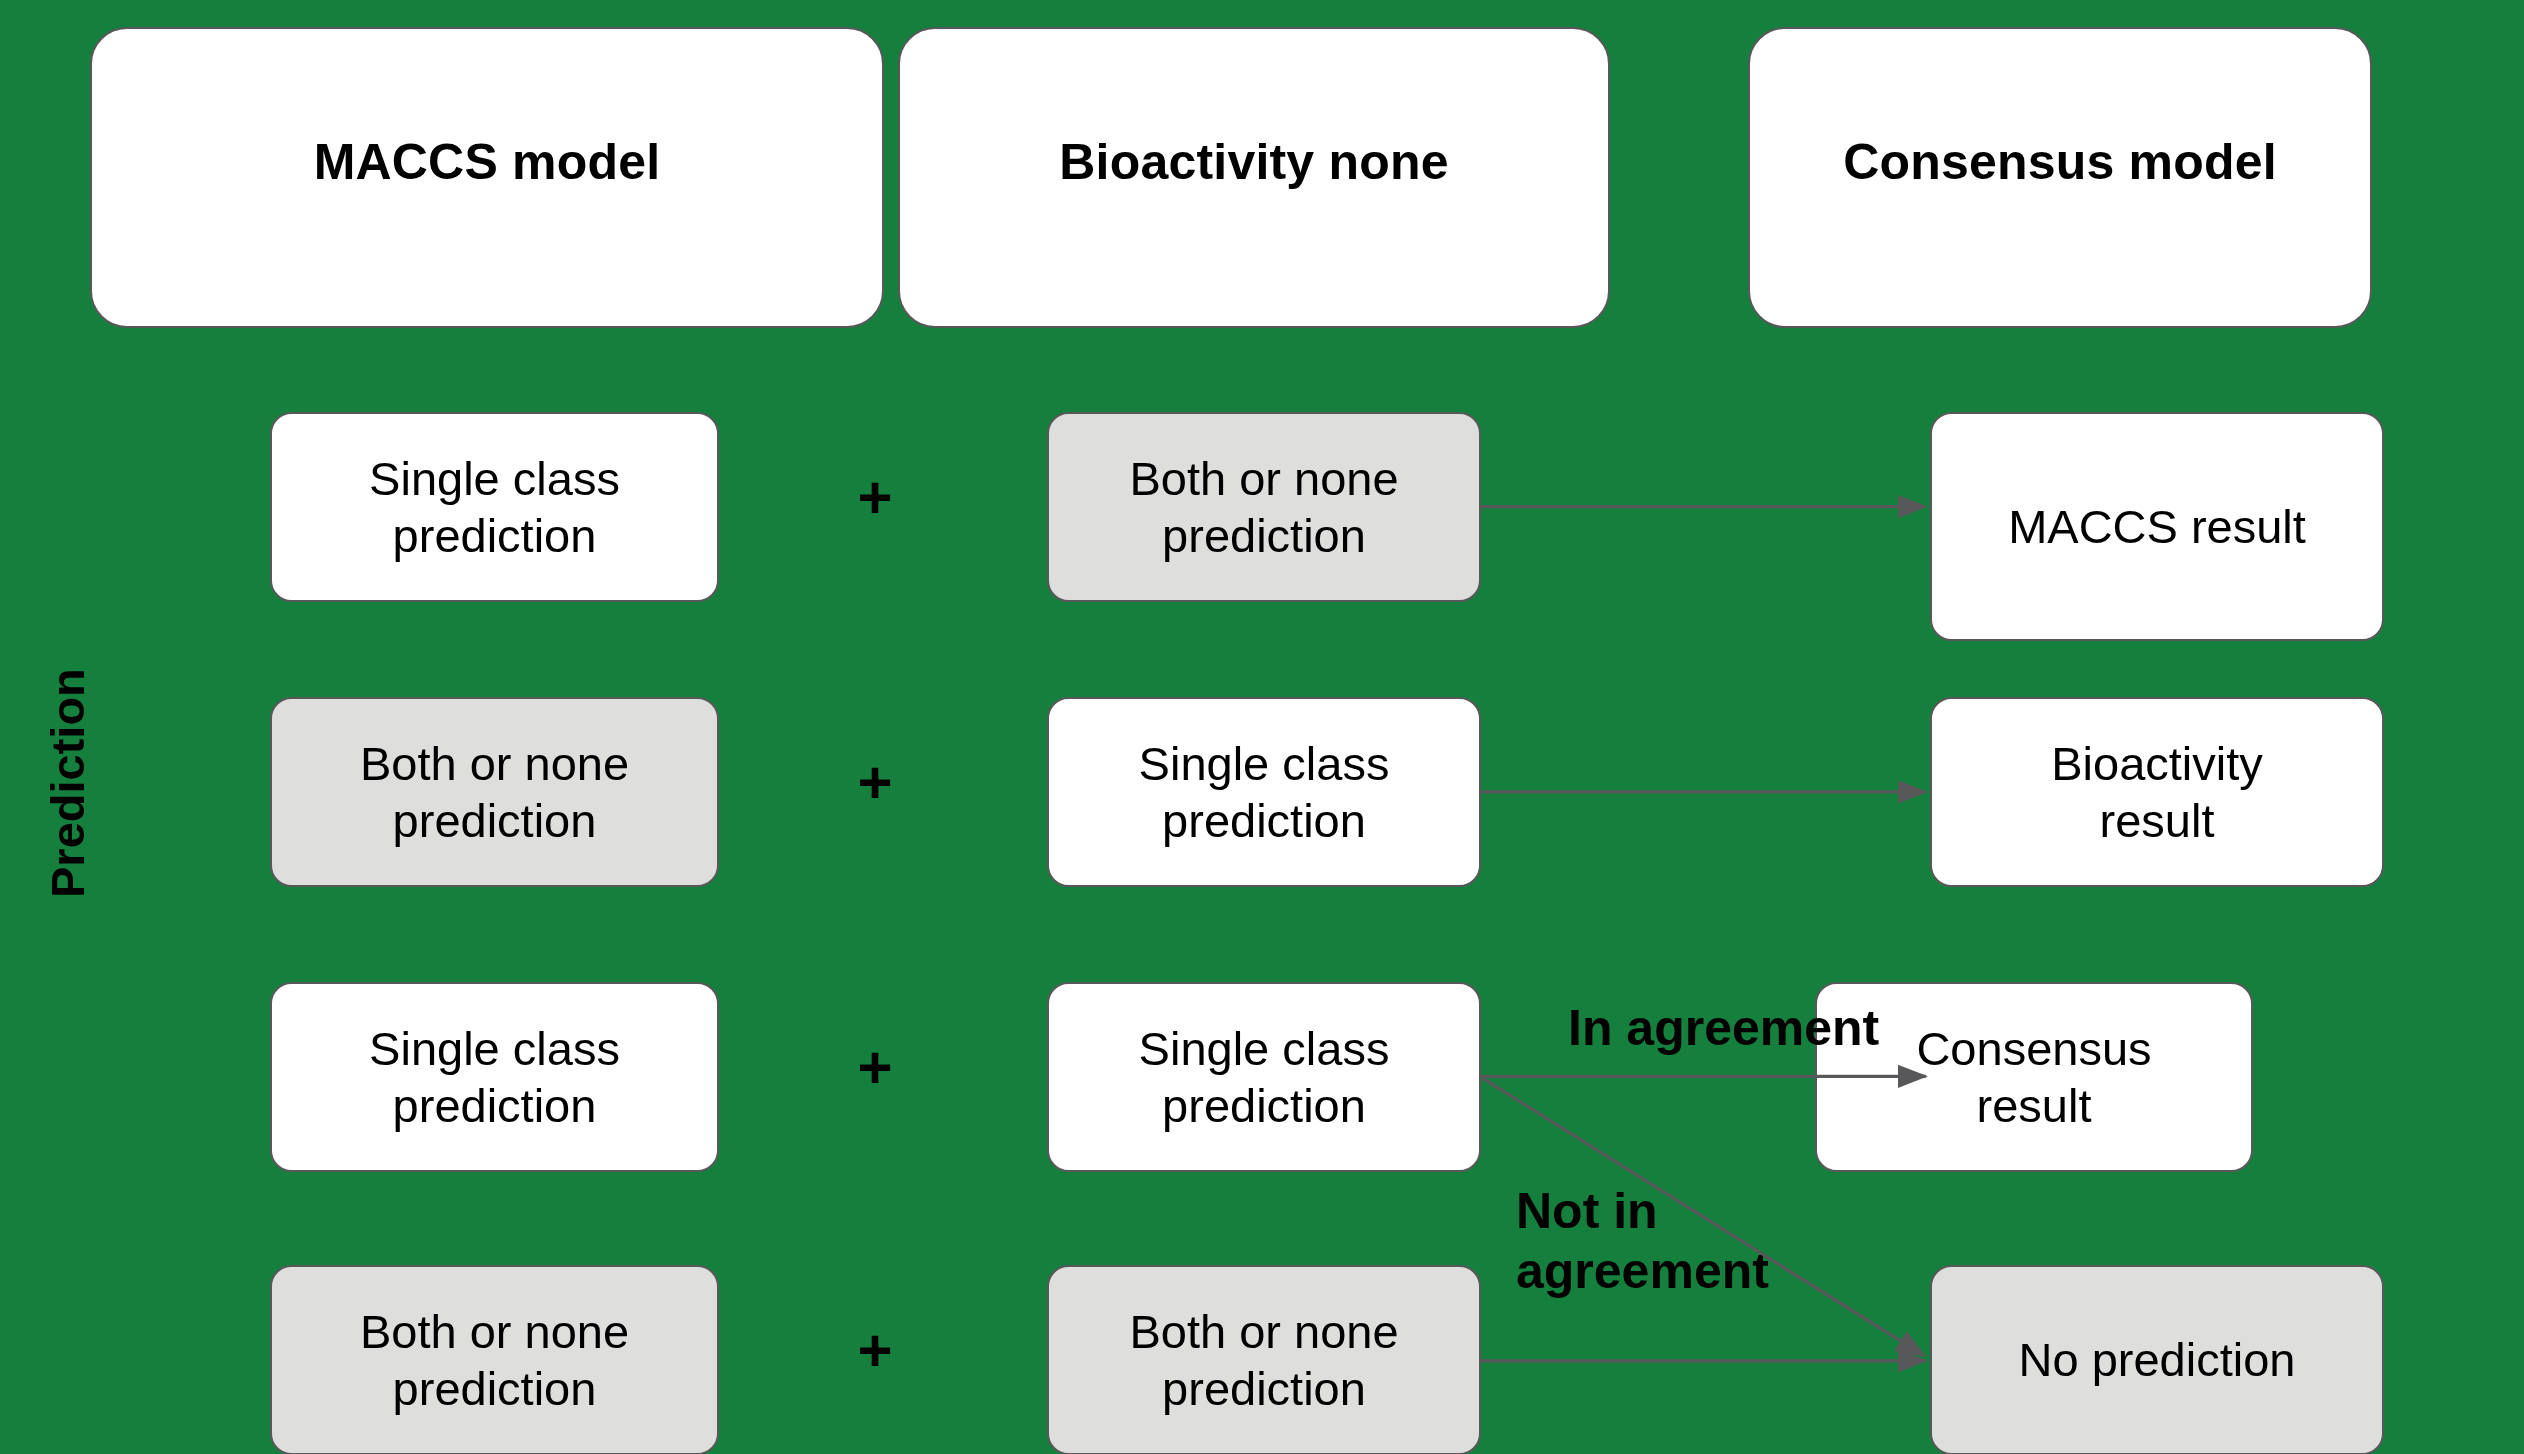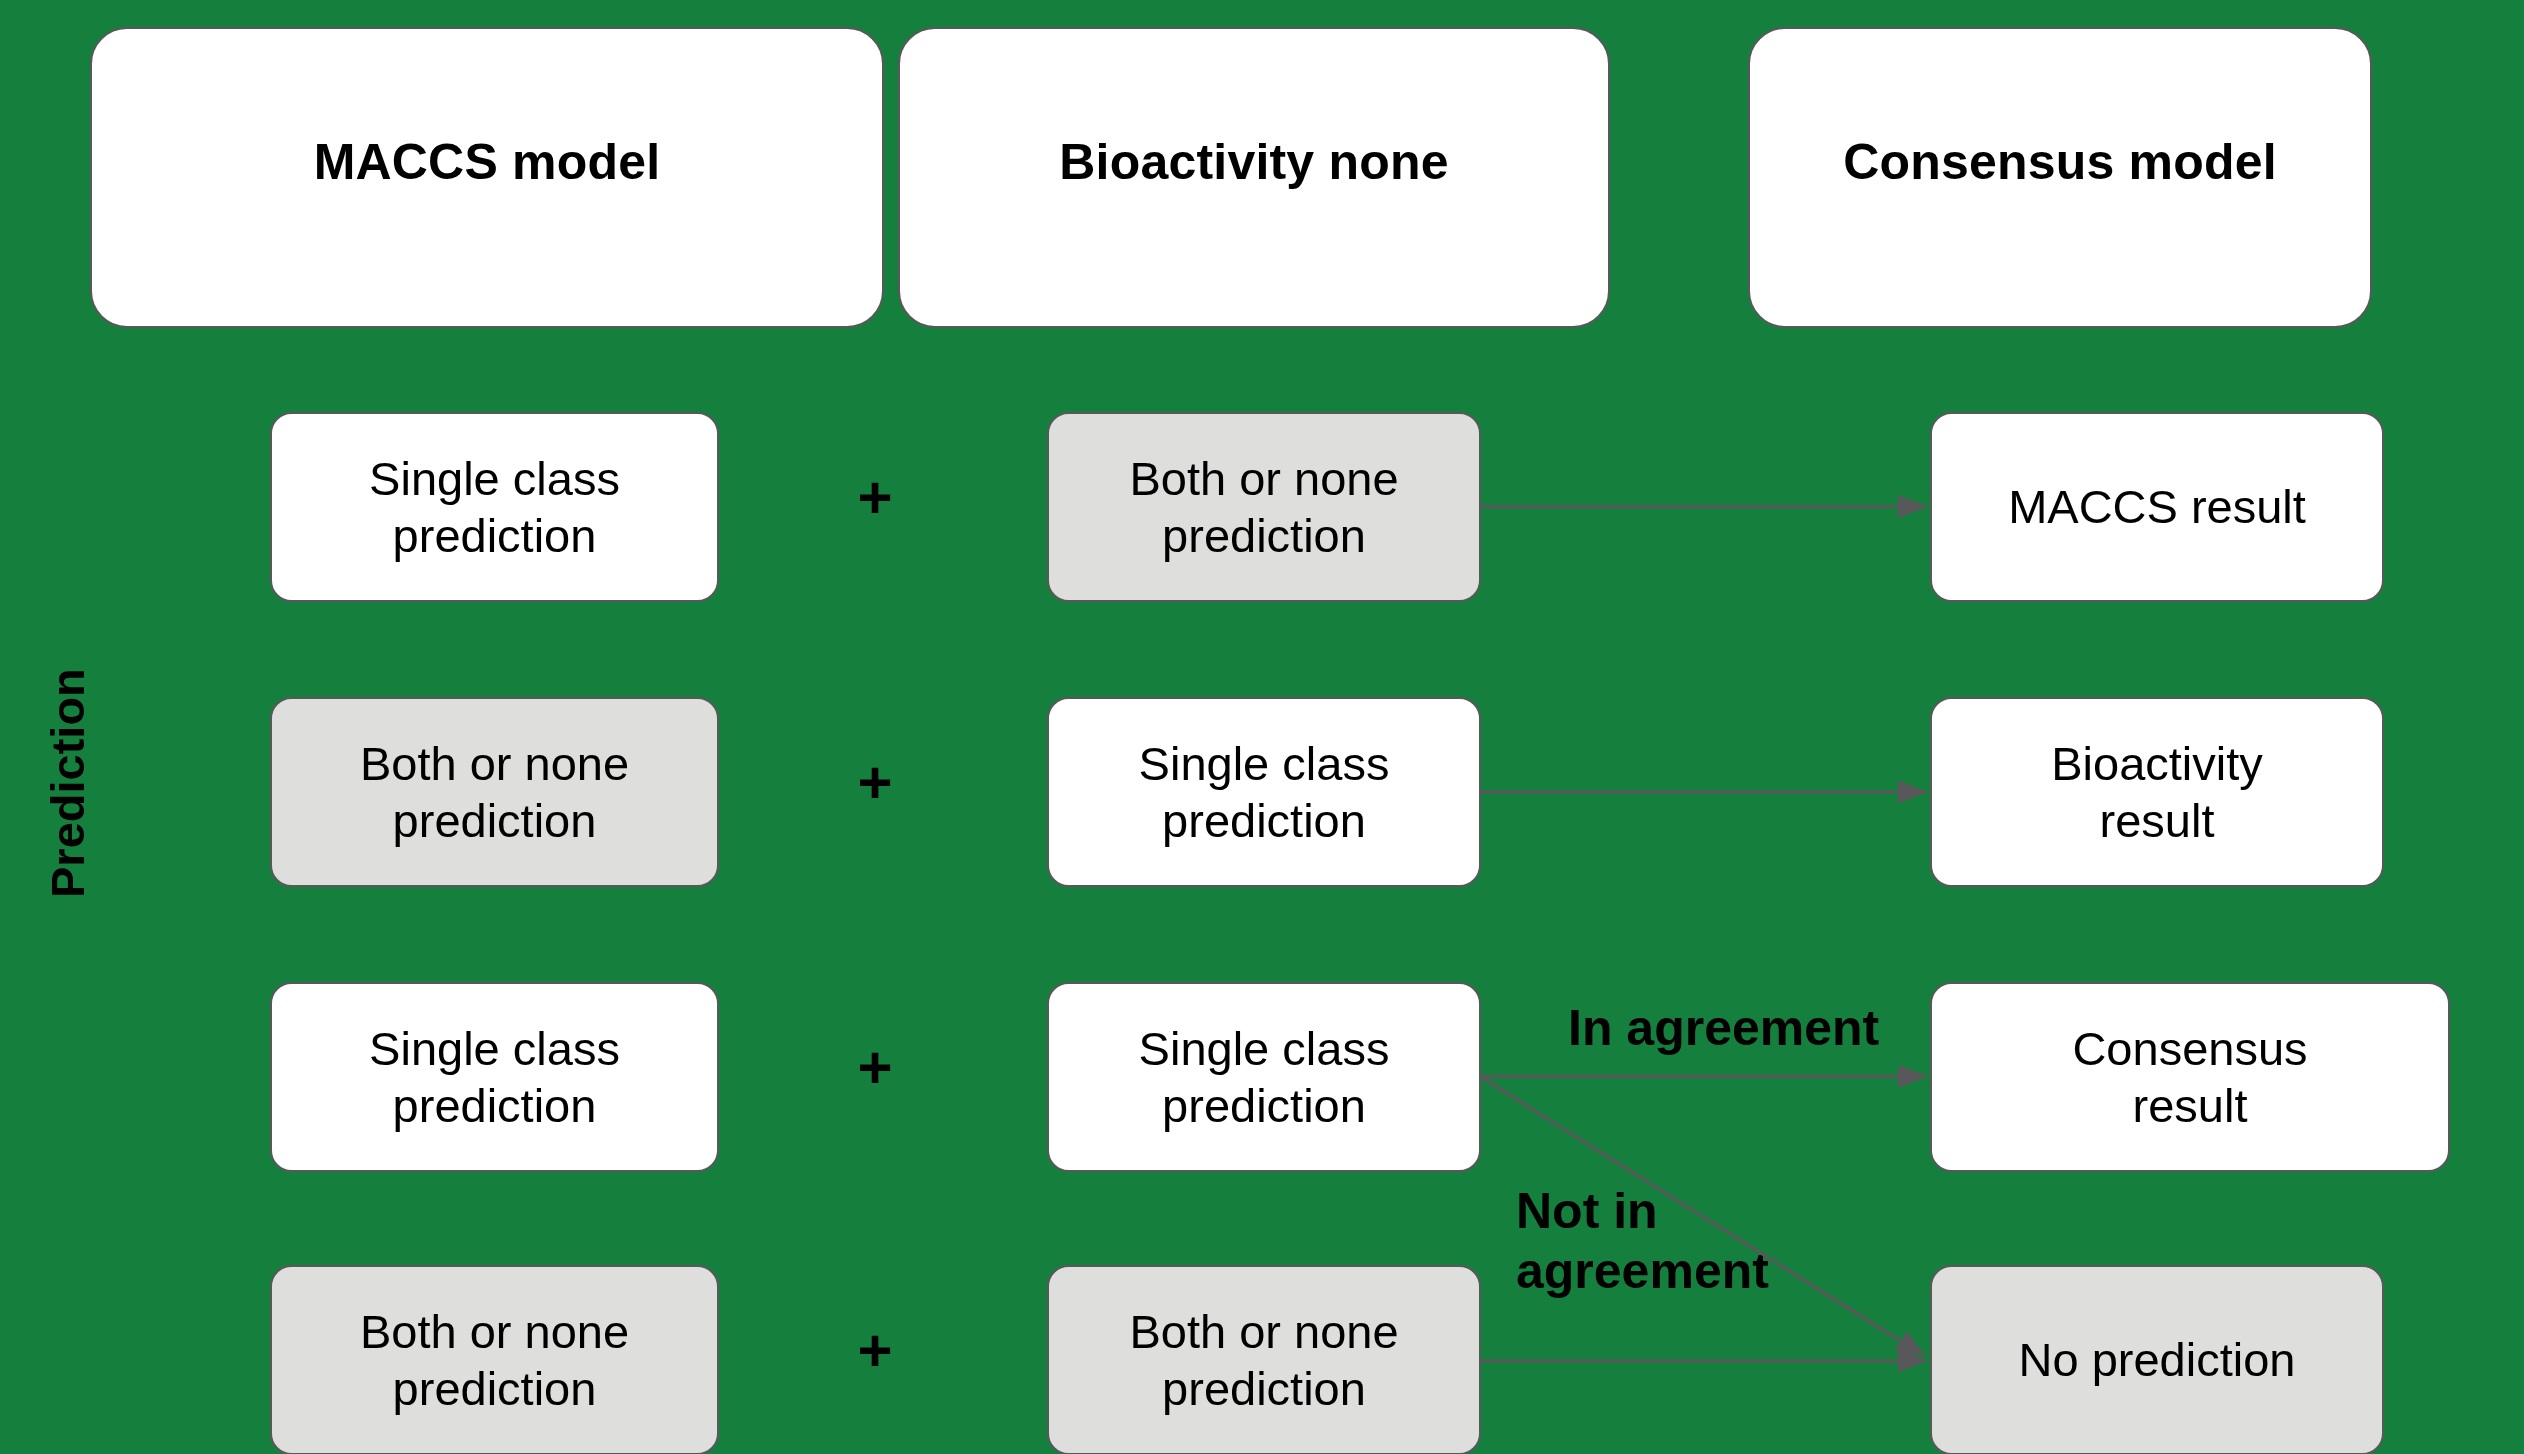--- a/index.html
+++ b/index.html
@@ -126,21 +126,21 @@
 
   <div class="node white" style="left:270px; top:412px; width:449px; height:190px;">
     <span class="node-label">Single class
 prediction</span>
   </div>
   <div class="plus" style="left:850px; top:468px;">+</div>
   <div class="node gray" style="left:1047px; top:412px; width:434px; height:190px;">
     <span class="node-label">Both or none
 prediction</span>
   </div>
-  <div class="node white" style="left:1930px; top:412px; width:454px; height:190px;">
+  <div class="node white" style="left:1930px; top:412px; width:454px; height:229px;">
     <span class="node-label">MACCS result</span>
   </div>
 
   <div class="node gray" style="left:270px; top:697px; width:449px; height:190px;">
     <span class="node-label">Both or none
 prediction</span>
   </div>
   <div class="plus" style="left:850px; top:753px;">+</div>
   <div class="node white" style="left:1047px; top:697px; width:434px; height:190px;">
     <span class="node-label">Single class
@@ -153,21 +153,21 @@
 
   <div class="node white" style="left:270px; top:982px; width:449px; height:190px;">
     <span class="node-label">Single class
 prediction</span>
   </div>
   <div class="plus" style="left:850px; top:1038px;">+</div>
   <div class="node white" style="left:1047px; top:982px; width:434px; height:190px;">
     <span class="node-label">Single class
 prediction</span>
   </div>
-  <div class="node white" style="left:1930px; top:982px; width:520px; height:190px;">
+  <div class="node white" style="left:1815px; top:982px; width:438px; height:190px;">
     <span class="node-label">Consensus
 result</span>
   </div>
 
   <div class="node gray" style="left:270px; top:1265px; width:449px; height:190px;">
     <span class="node-label">Both or none
 prediction</span>
   </div>
   <div class="plus" style="left:850px; top:1321px;">+</div>
   <div class="node gray" style="left:1047px; top:1265px; width:434px; height:190px;">

